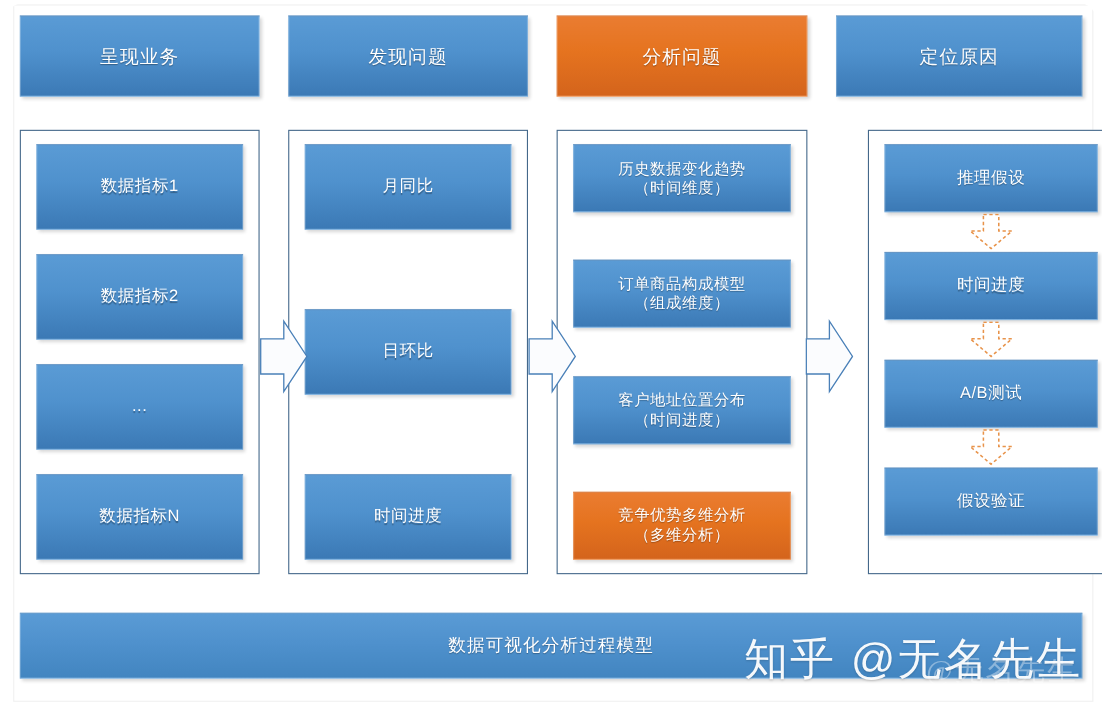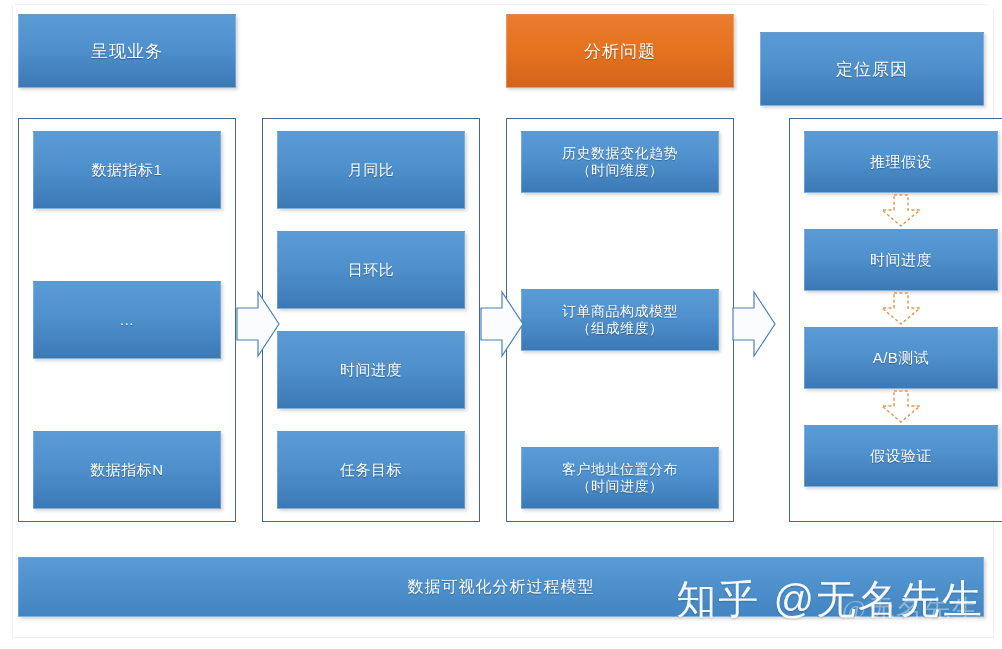--- a/index.html
+++ b/index.html
@@ -171,55 +171,58 @@
 <body>
 
 <div id="canvas">
 
   <div class="outer-frame"></div>
 
   <div class="header-row">
     <div class="hdr blue" style="left:18px;width:218px;">
       <span>呈现业务</span>
     </div>
+    <div class="hdr blue" style="left:262px;width:218px;">
+      <span>发现问题</span>
+    </div>
     <div class="hdr orange" style="left:506px;width:228px;font-family:Liberation Mono, monospace;">
       <span>分析问题</span>
     </div>
-    <div class="hdr blue" style="left:760px;width:224px;margin-top:18px;">
+    <div class="hdr blue" style="left:760px;width:224px;">
       <span>定位原因</span>
     </div>
   </div>
 
   <div class="col-box" style="left:18px;width:218px;">
     <div class="col-inner even c12">
       <div class="node blue">
         <span class="txt">数据指标1</span>
       </div>
       <div class="node blue">
+        <span class="txt">数据指标2</span>
+      </div>
+      <div class="node blue">
         <span class="txt">...</span>
       </div>
       <div class="node blue">
         <span class="txt">数据指标N</span>
       </div>
     </div>
   </div>
 
   <div class="col-box" style="left:262px;width:218px;">
     <div class="col-inner even c12">
       <div class="node blue">
         <span class="txt">月同比</span>
       </div>
       <div class="node blue">
         <span class="txt">日环比</span>
       </div>
       <div class="node blue">
         <span class="txt">时间进度</span>
-      </div>
-      <div class="node blue">
-        <span class="txt">任务目标</span>
       </div>
     </div>
   </div>
 
   <div class="col-box" style="left:506px;width:228px;">
     <div class="col-inner even c3">
       <div class="node blue">
         <div>
           <span class="txt">历史数据变化趋势</span>
           <span class="txt2">（时间维度）</span>
@@ -230,20 +233,26 @@
           <span class="txt">订单商品构成模型</span>
           <span class="txt2">（组成维度）</span>
         </div>
       </div>
       <div class="node blue">
         <div>
           <span class="txt">客户地址位置分布</span>
           <span class="txt2">（时间进度）</span>
         </div>
       </div>
+      <div class="node orange">
+        <div>
+          <span class="txt">竞争优势多维分析</span>
+          <span class="txt2">（多维分析）</span>
+        </div>
+      </div>
     </div>
   </div>
 
   <div class="col-box" style="left:760px;width:224px;margin-left:29px;">
     <div class="col-inner c4">
       <div class="node blue">
         <span class="txt">推理假设</span>
       </div>
 
       <div class="varrow">

